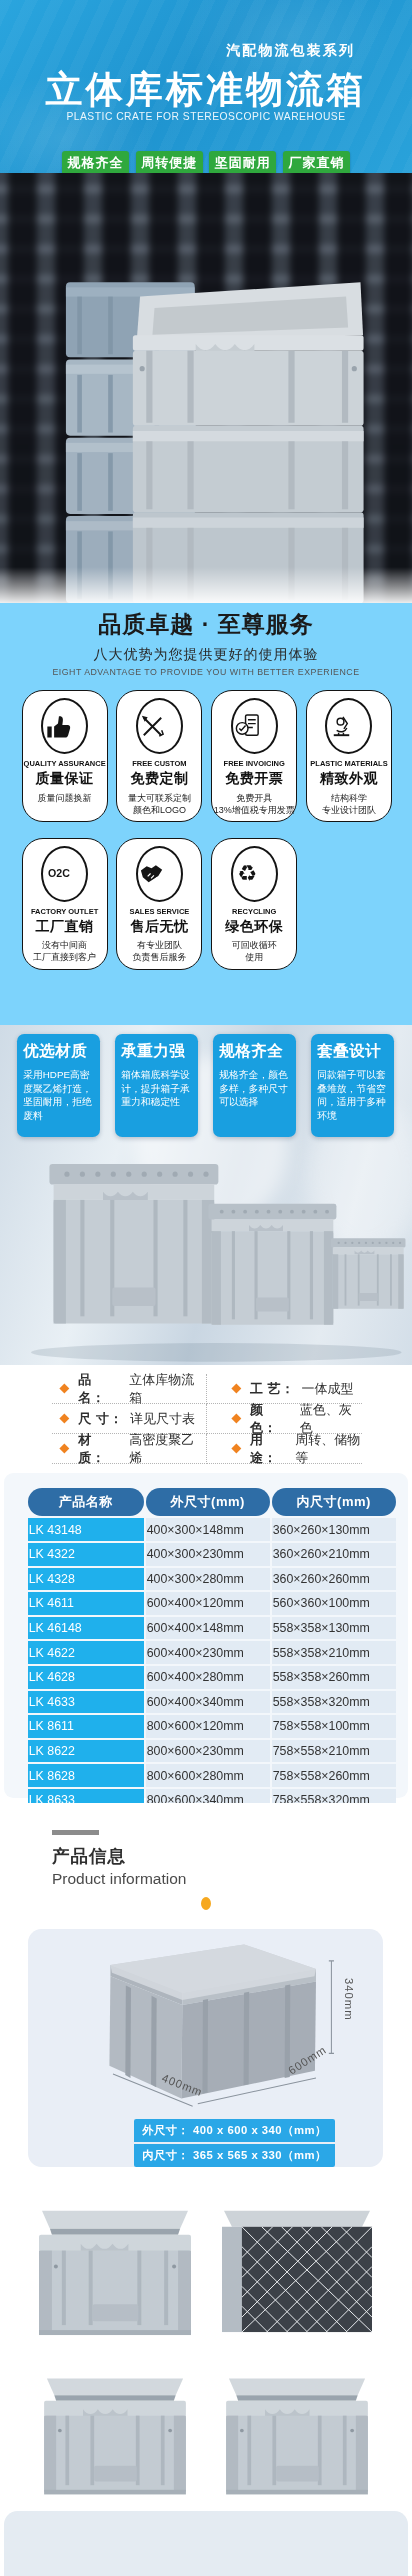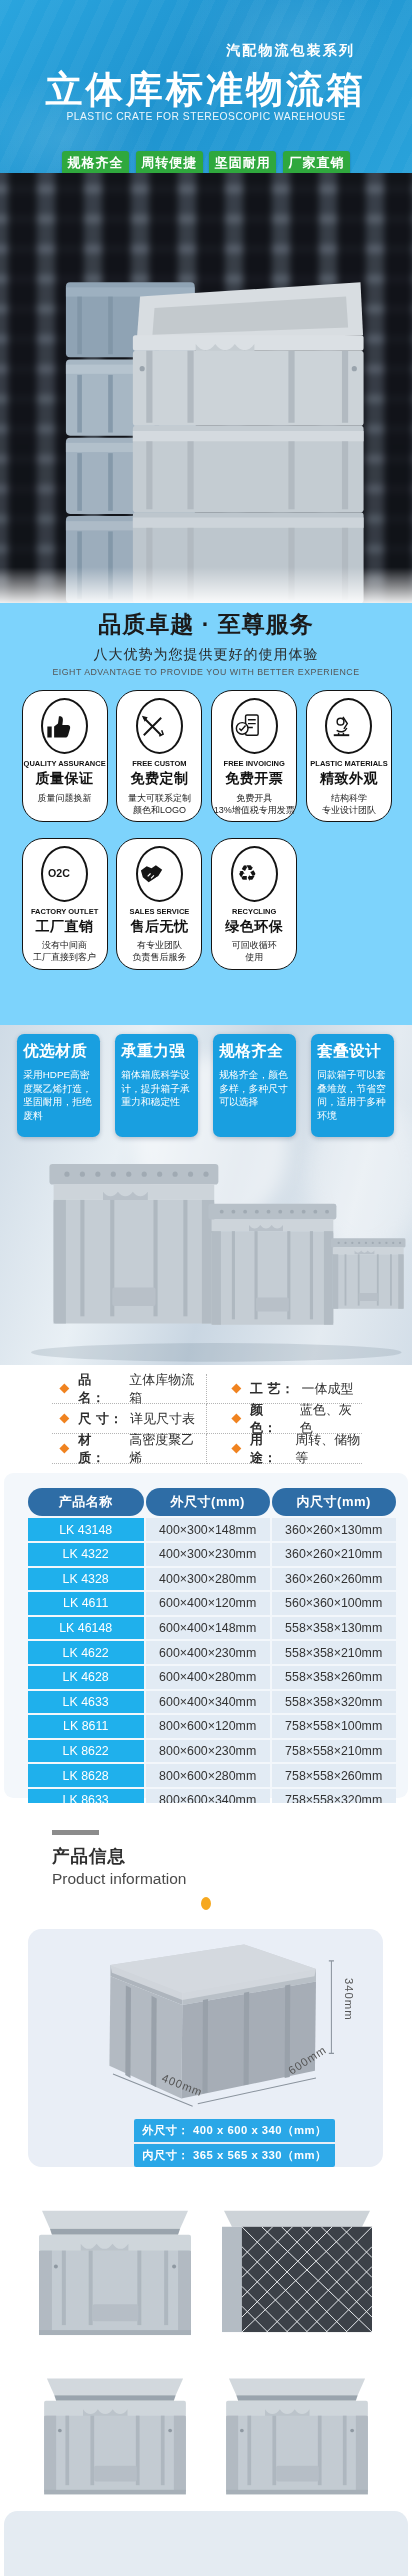--- a/index.html
+++ b/index.html
@@ -52,21 +52,21 @@
   .spec-item.lft{border-right:0.5px dotted #b5b5b5;padding-left:9.3px;}
   .spec-item.rgt{padding-left:26px;}
   .diamond{width:6.7px;height:6.7px;background:#f08320;transform:rotate(45deg);margin-right:10.3px;flex:0 0 auto;}
   .spec-label{font-size:13px;color:#2e2e2e;font-weight:bold;letter-spacing:0.5px;}
   .spec-value{font-size:13px;color:#2e2e2e;margin-left:7px;}
   
   #sec-table{height:330px;background:#fff;}
   .table-panel{position:absolute;left:4.1px;top:0;width:404px;height:325px;background:#f3f7fb;border-radius:9.3px;}
   table.sizes{position:absolute;left:21.6px;top:13.4px;border-collapse:separate;border-spacing:2.1px;}
   table.sizes th{background:#2e6da6;color:#fff;font-size:13px;font-weight:bold;height:26px;letter-spacing:0.5px;border-radius:14px;}
-  table.sizes td{height:20.6px;text-align:center;font-size:12.4px;}
+  table.sizes td{height:20.6px;font-size:12.4px;}
   td.namecell{background:#1fb0ec;color:#fff;width:114px;}
   td.dimcell{background:#e2ebf4;color:#333;width:122px;margin-left:44px;}
   
   #sec-pihead{height:126px;background:#fff;}
   .pi-bar{position:absolute;left:52px;top:27px;width:47px;height:4.6px;background:#8c8c8c;}
   .pi-cn{position:absolute;left:52px;top:41px;font-size:17.5px;font-weight:bold;color:#2f2f2f;letter-spacing:1px;}
   .pi-en{position:absolute;left:52px;top:67px;font-size:15.5px;color:#4a4a4a;}
   .pi-dot{position:absolute;left:201px;top:94px;width:10.3px;height:13.4px;background:#f6a81f;border-radius:50%;}
   
   #sec-pipanel{height:247px;background:#fff;}

